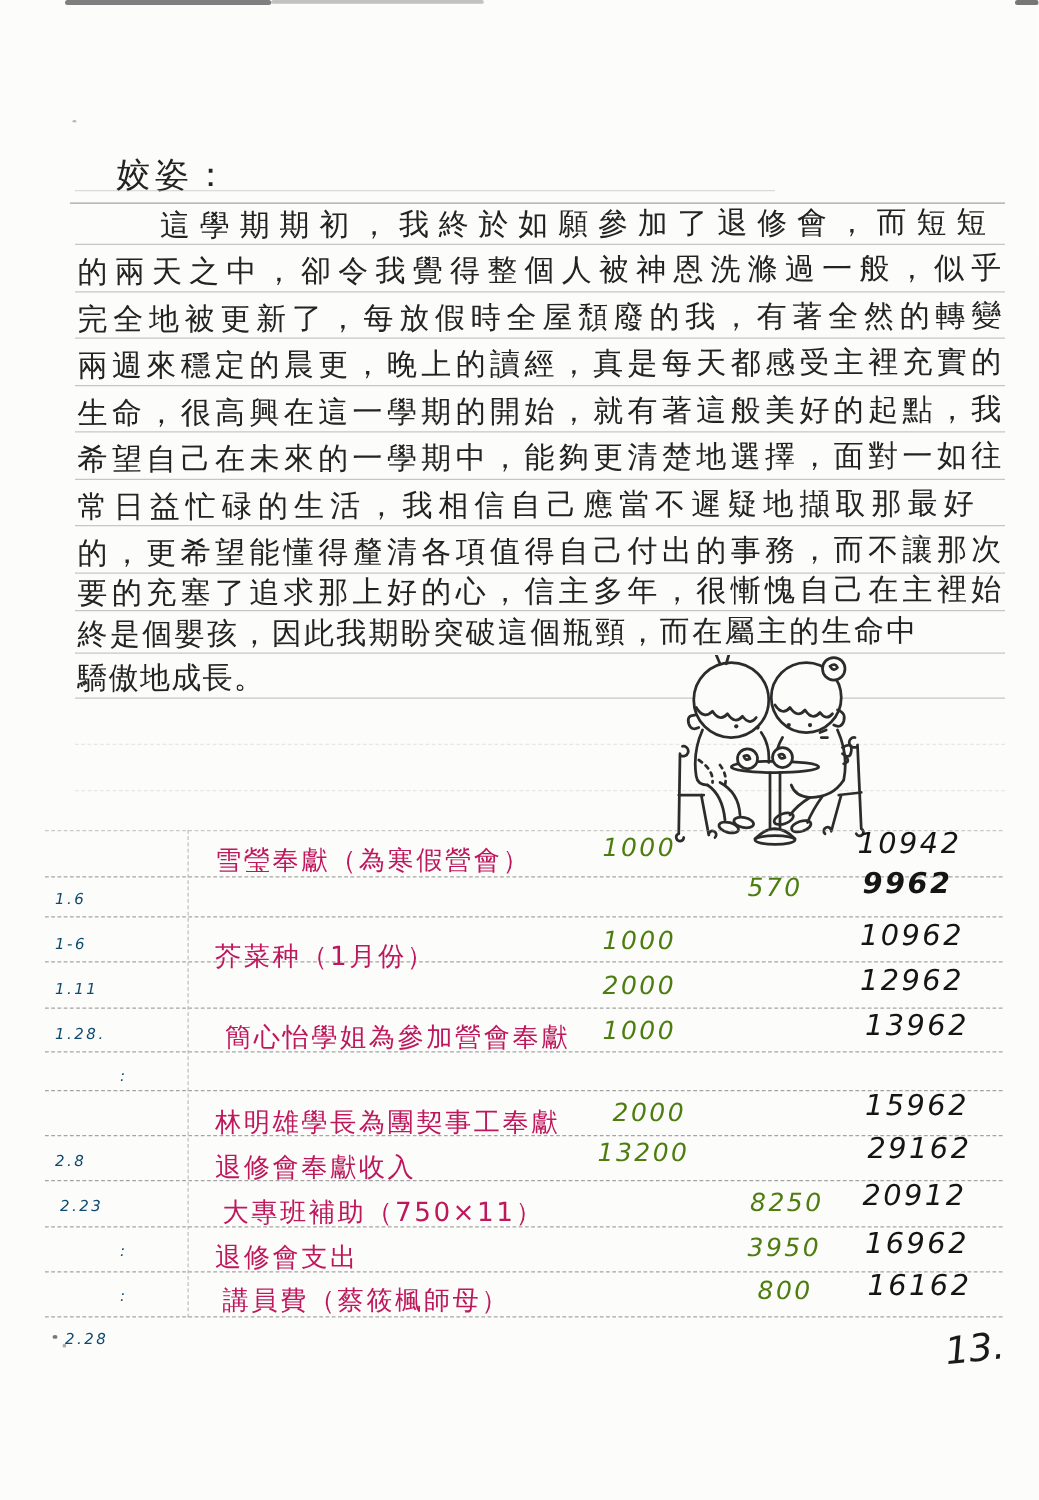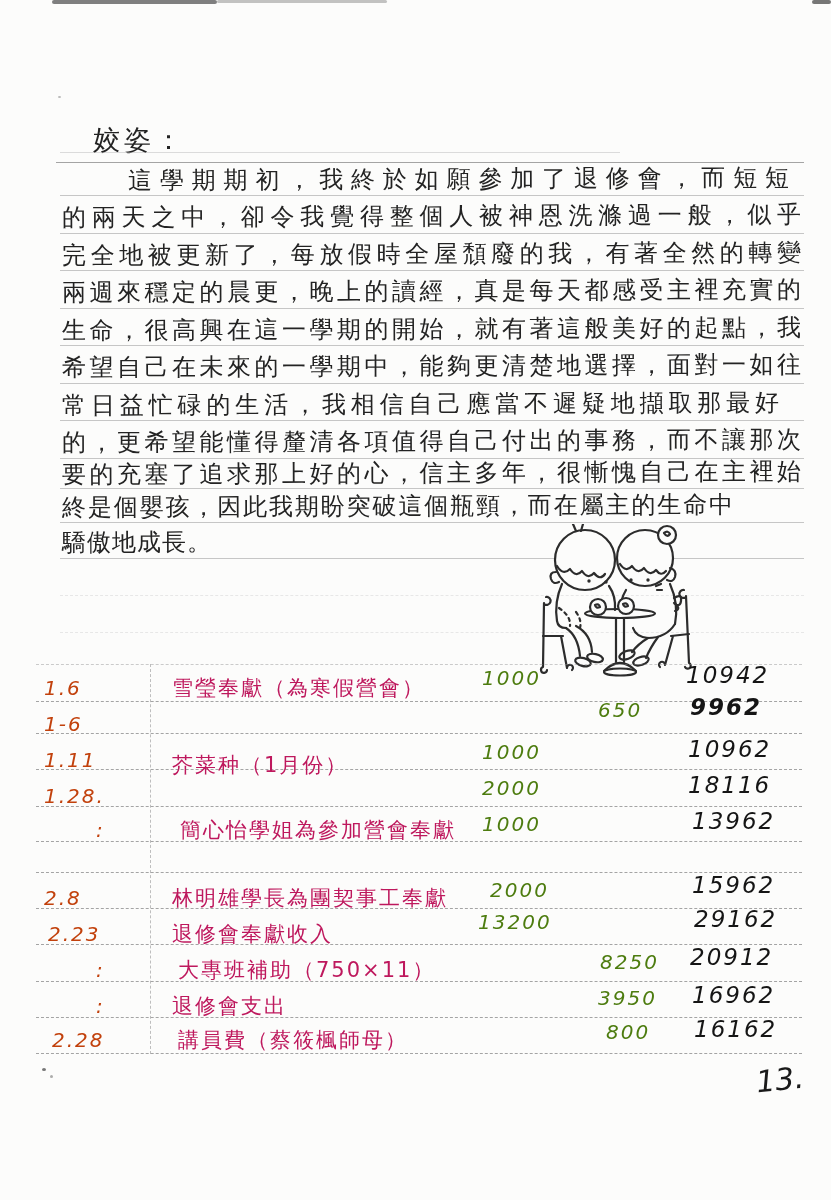--- a/index.html
+++ b/index.html
@@ -11,21 +11,21 @@
   .rl.dark{border-top-color:#9a9a9a;opacity:.9;}
   
   .dl{position:absolute;height:0;border-top:1.7px dashed #8f8f8f;opacity:.8;}
   .vline{position:absolute;width:0;border-left:1.5px dashed #a5a5a5;opacity:.7;}
   
   .tline{position:absolute;font-size:24px;line-height:32px;letter-spacing:1px;
          text-align:justify;text-align-last:justify;color:#232323;transform:rotate(-.25deg);}
   .tline.noj{text-align:left;text-align-last:auto;}
   .greeting{position:absolute;font-size:27px;color:#232323;letter-spacing:4px;}
   
-  .ldate{position:absolute;font-size:20px;font-style:italic;letter-spacing:2px;color:#c2410c;}
+  .ldate{position:absolute;font-size:12px;font-style:italic;letter-spacing:2px;color:#0c4a6e;margin-top:36px;}
   .ldesc{position:absolute;font-size:21px;letter-spacing:2px;color:#be185d;white-space:nowrap;}
   .lnum{position:absolute;font-size:20px;font-style:italic;letter-spacing:2px;color:#4d7c0f;}
   .lbal{position:absolute;font-size:23px;font-style:italic;letter-spacing:2px;color:#151515;}
   .pagenum{position:absolute;font-size:30px;font-style:italic;color:#1a1a1a;transform:rotate(-6deg);}
   
   .smudge{position:absolute;background:#555;border-radius:2px;}
   .speck{position:absolute;background:#777;border-radius:50%;}
   svg{position:absolute;}
 </style>
 </head>
@@ -140,30 +140,30 @@
   <div class="dl" style="left:36px;top:1053px;width:766px;"></div>
   <div class="vline" style="left:150px;top:664px;height:390px;"></div>
 
   <div class="ldate" style="left:44px;top:676px;">1.6</div>
   <div class="ldesc" style="left:172px;top:674px;">雪瑩奉獻（為寒假營會）</div>
   <div class="lnum" style="left:482px;top:666px;">1000</div>
   <div class="lbal" style="left:686px;top:662px;">10942</div>
 
   <div class="ldate" style="left:44px;top:712px;">1-6</div>
   <div class="ldesc" style="left:172px;top:710px;margin-top:41px;">芥菜种（1月份）</div>
-  <div class="lnum" style="left:598px;top:698px;">650</div>
+  <div class="lnum" style="left:598px;top:698px;">570</div>
   <div class="lbal" style="left:690px;top:694px;font-weight:bold;">9962</div>
 
   <div class="ldate" style="left:44px;top:748px;">1.11</div>
   <div class="lnum" style="left:482px;top:740px;">1000</div>
   <div class="lbal" style="left:688px;top:736px;">10962</div>
 
   <div class="ldate" style="left:44px;top:784px;">1.28.</div>
   <div class="lnum" style="left:482px;top:776px;">2000</div>
-  <div class="lbal" style="left:688px;top:772px;">18116</div>
+  <div class="lbal" style="left:688px;top:772px;">12962</div>
 
   <div class="ldate" style="left:96px;top:818px;">:</div>
   <div class="ldesc" style="left:180px;top:816px;">簡心怡學姐為參加營會奉獻</div>
   <div class="lnum" style="left:482px;top:812px;">1000</div>
   <div class="lbal" style="left:692px;top:808px;">13962</div>
 
   <div class="ldate" style="left:44px;top:886px;">2.8</div>
   <div class="ldesc" style="left:172px;top:884px;">林明雄學長為團契事工奉獻</div>
   <div class="lnum" style="left:490px;top:878px;">2000</div>
   <div class="lbal" style="left:692px;top:872px;">15962</div>

